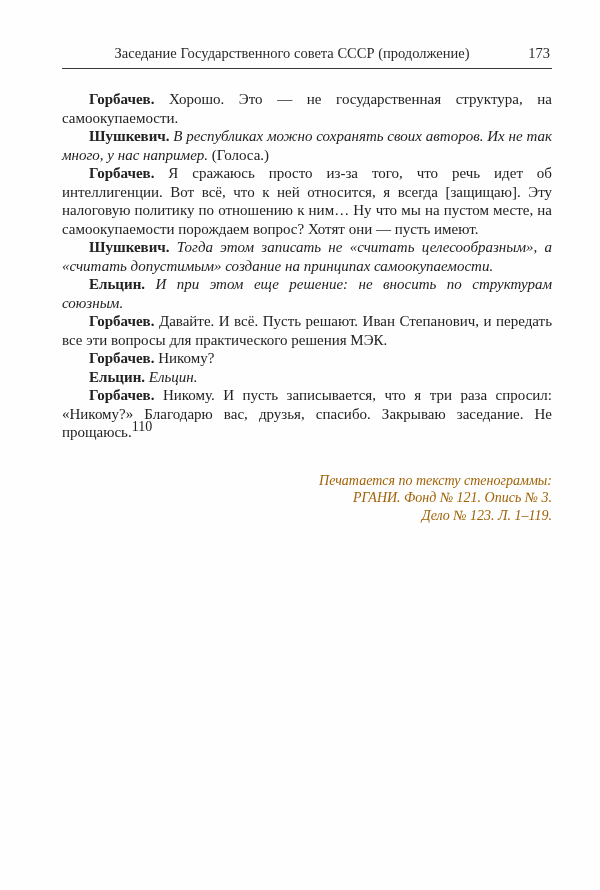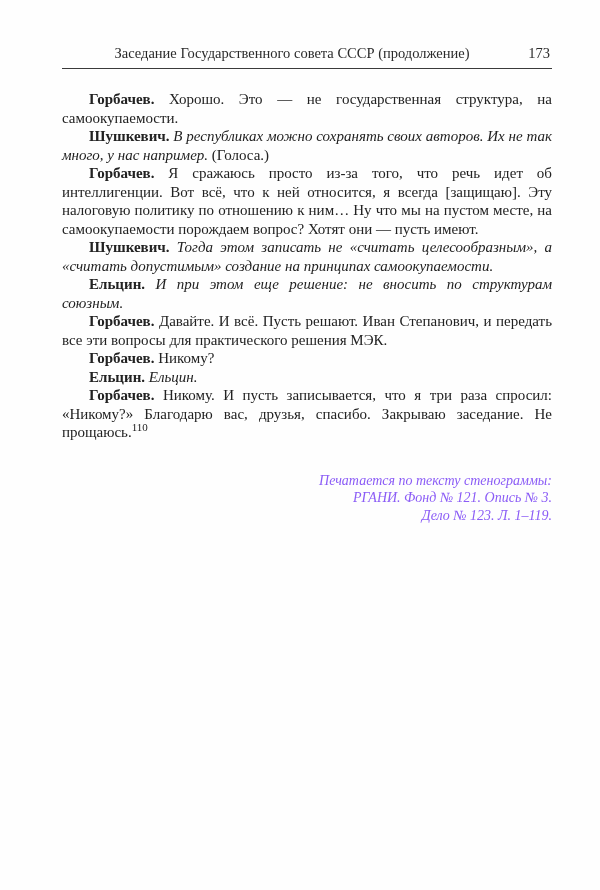--- a/index.html
+++ b/index.html
@@ -54,31 +54,31 @@
     margin: 0;
     text-indent: 27px;
   }
   .speaker {
     font-weight: 700;
   }
   .it {
     font-style: italic;
   }
   sup.fnref {
-    font-size: 11px;
+    font-size: 14px;
     line-height: 0;
     vertical-align: super;
   }
   .colophon {
     margin-top: 30px;
     text-align: right;
     font-style: italic;
     font-size: 14px;
     line-height: 17.5px;
-    color: #8b5cf6;
+    color: #a16207;
   }
 </style>
 </head>
 <body>
 
 <div class="sheet">
   <div class="textblock">
 
     <div class="running-head">
       <span class="head-title">Заседание Государственного совета СССР (продолжение)</span>

